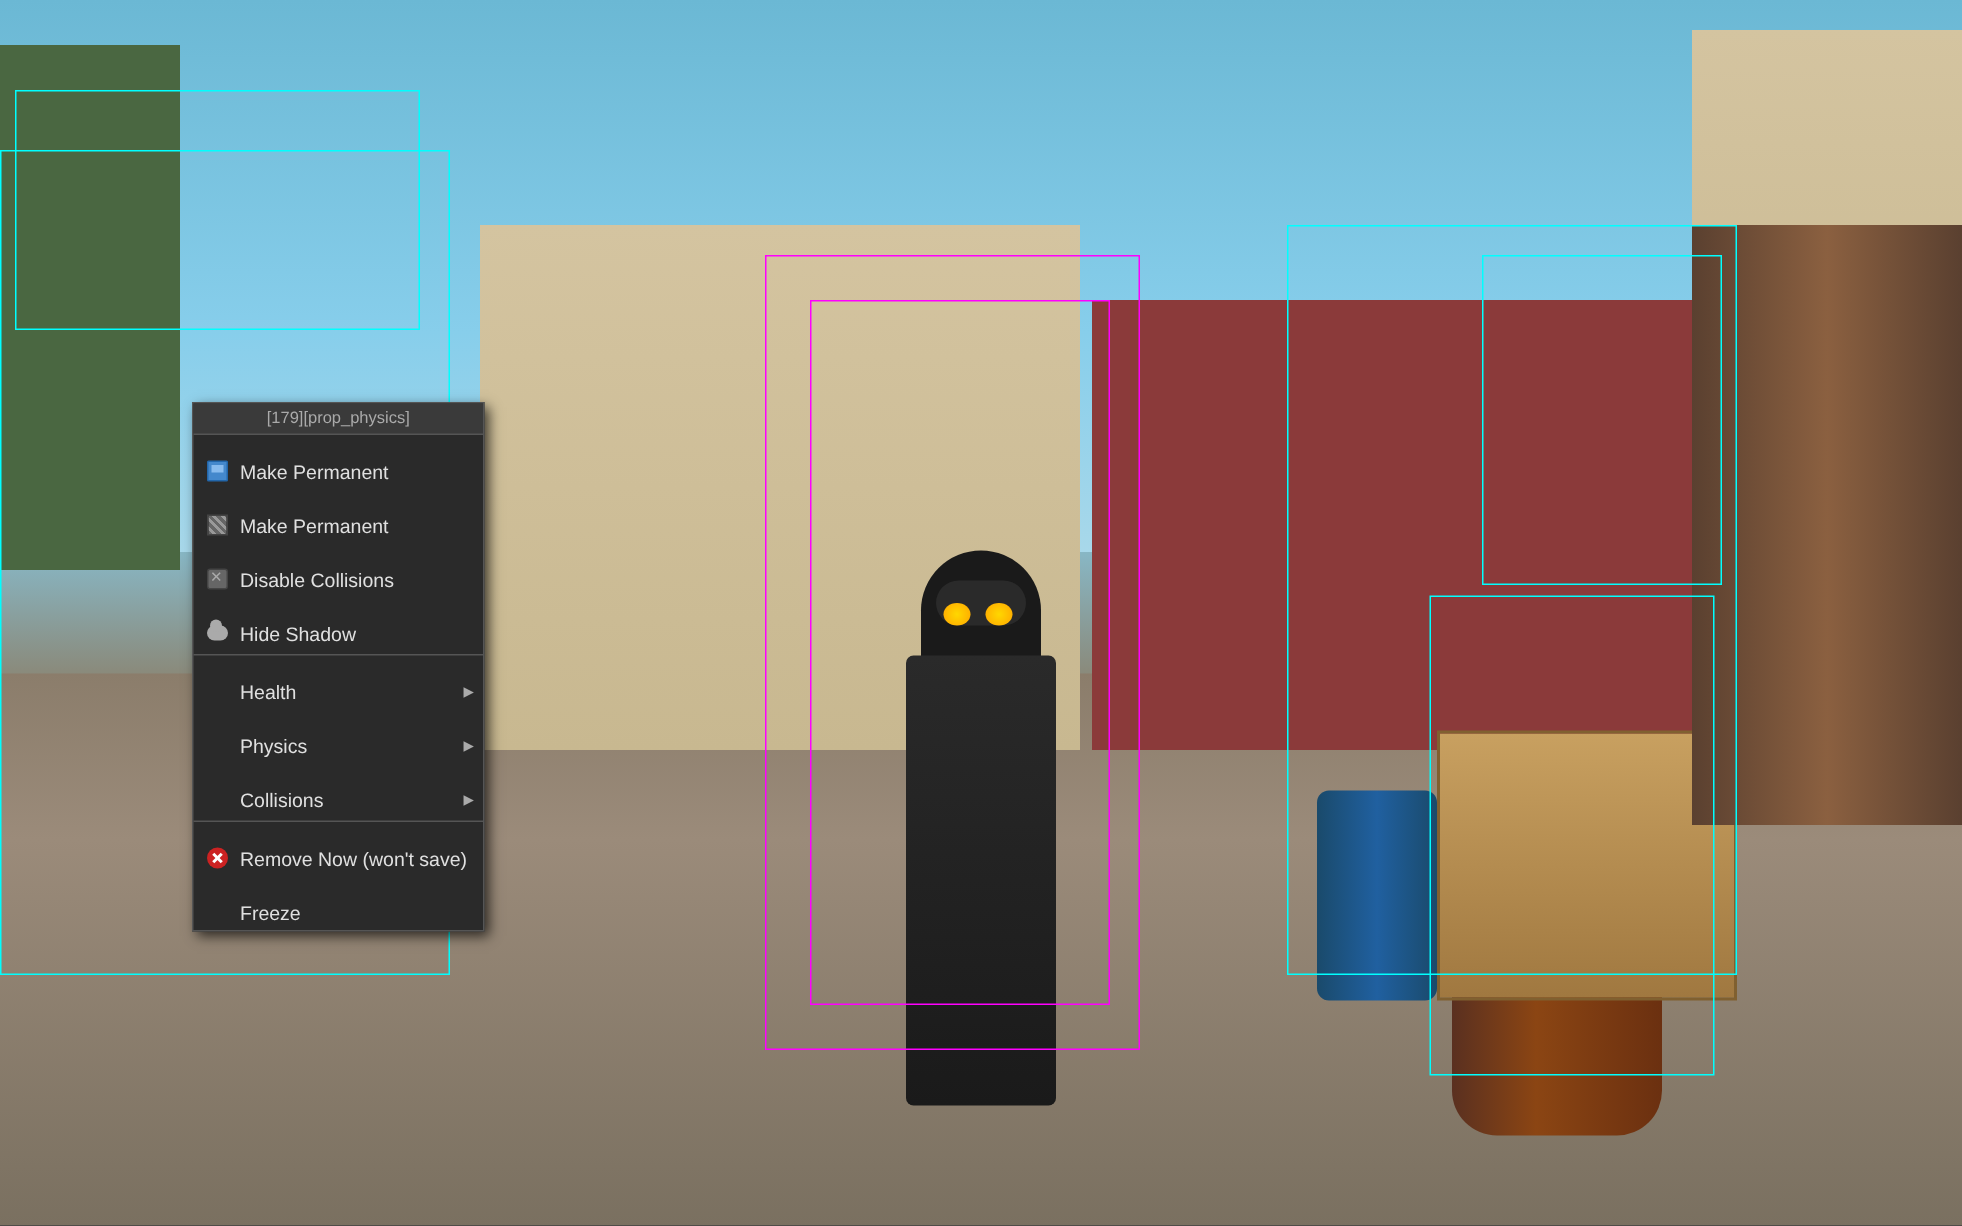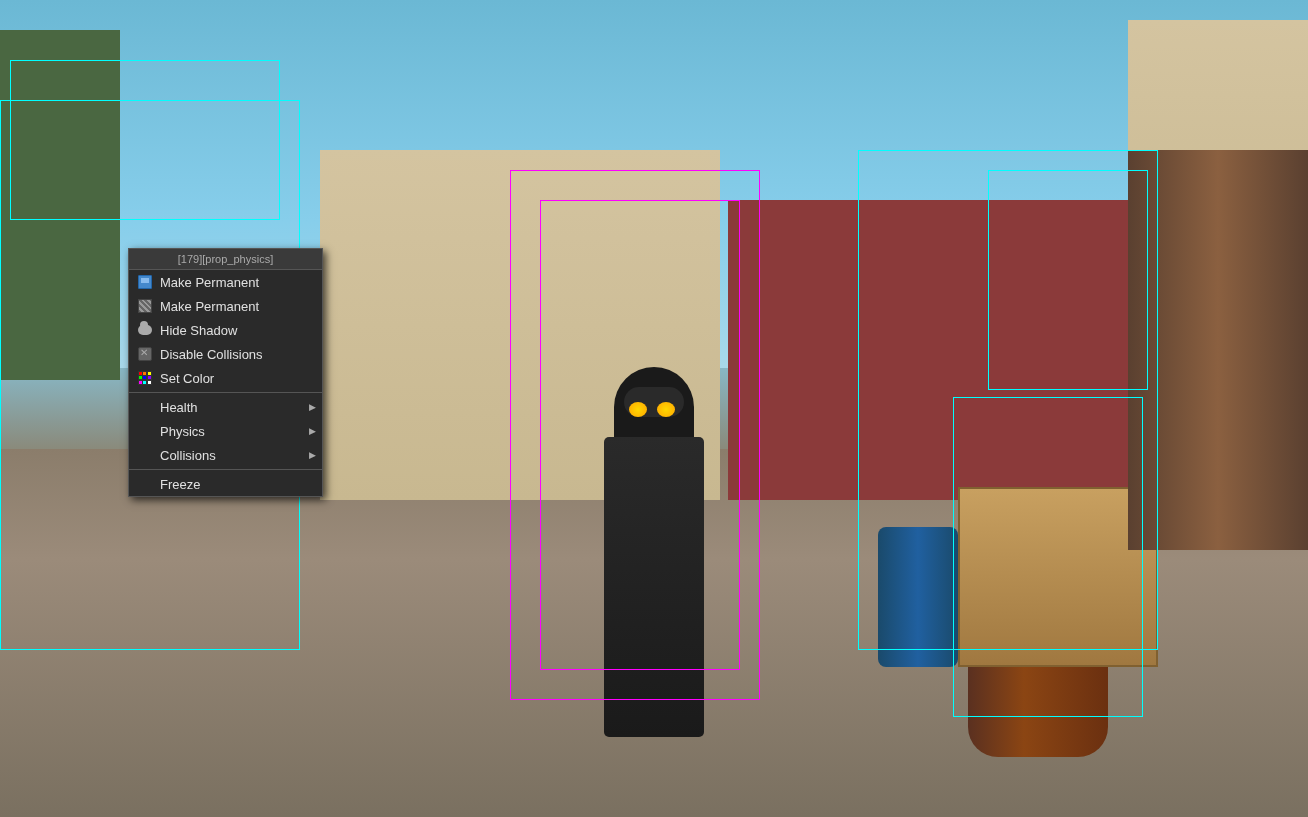--- a/index.html
+++ b/index.html
@@ -183,21 +183,21 @@
     .wf-left-small { top: 60px; left: 10px; width: 270px; height: 160px; }
     .wf-center { top: 170px; left: 510px; width: 250px; height: 530px; }
     .wf-center-inner { top: 200px; left: 540px; width: 200px; height: 470px; }
     .wf-right-large { top: 150px; right: 150px; width: 300px; height: 500px; }
     .wf-right-small { top: 170px; right: 160px; width: 160px; height: 220px; }
     .wf-barrel { bottom: 100px; right: 165px; width: 190px; height: 320px; }
 
     
     #context-menu {
       position: absolute;
-      top: 248px;
+      top: 268px;
       left: 128px;
       width: 195px;
       background: #2a2a2a;
       border: 1px solid #555;
       box-shadow: 3px 3px 8px rgba(0,0,0,0.7);
       z-index: 100;
     }
 
     .menu-header {
       background: #3a3a3a;
@@ -209,20 +209,21 @@
     }
 
     .menu-item {
       display: flex;
       align-items: center;
       padding: 4px 8px;
       color: #e0e0e0;
       cursor: pointer;
       gap: 7px;
       position: relative;
+      margin-top: 12px;
     }
 
     .menu-item.has-submenu::after {
       content: '▶';
       position: absolute;
       right: 6px;
       font-size: 9px;
       color: #aaa;
     }
 
@@ -402,67 +403,57 @@
 
     <div class="menu-item">
       <div class="menu-icon">
         <div class="icon-striped"></div>
       </div>
       <span>Make Permanent</span>
     </div>
 
     <div class="menu-item">
       <div class="menu-icon">
+        <div class="icon-collision"></div>
+      </div>
+      <span>Disable Collisions</span>
+    </div>
+
+    <div class="menu-item">
+      <div class="menu-icon">
         <div class="icon-cloud"></div>
       </div>
       <span>Hide Shadow</span>
     </div>
 
-    <div class="menu-item">
-      <div class="menu-icon">
-        <div class="icon-collision"></div>
-      </div>
-      <span>Disable Collisions</span>
-    </div>
-
-    <div class="menu-item">
-      <div class="menu-icon">
-        <div class="icon-color-grid">
-          <div class="color-cell" style="background:#FF0000"></div>
-          <div class="color-cell" style="background:#FF7700"></div>
-          <div class="color-cell" style="background:#FFFF00"></div>
-          <div class="color-cell" style="background:#00FF00"></div>
-          <div class="color-cell" style="background:#0000FF"></div>
-          <div class="color-cell" style="background:#8B00FF"></div>
-          <div class="color-cell" style="background:#FF00FF"></div>
-          <div class="color-cell" style="background:#00FFFF"></div>
-          <div class="color-cell" style="background:#FFFFFF"></div>
-        </div>
-      </div>
-      <span>Set Color</span>
-    </div>
 
     <div class="menu-separator"></div>
 
     <div class="menu-item has-submenu">
       <div class="menu-icon"></div>
       <span>Health</span>
     </div>
 
     <div class="menu-item has-submenu">
       <div class="menu-icon"></div>
       <span>Physics</span>
     </div>
 
     <div class="menu-item has-submenu">
       <div class="menu-icon"></div>
       <span>Collisions</span>
     </div>
 
     <div class="menu-separator"></div>
 
+    <div class="menu-item">
+      <div class="menu-icon">
+        <div class="icon-remove"></div>
+      </div>
+      <span>Remove Now (won't save)</span>
+    </div>
 
     <div class="menu-item">
       <div class="menu-icon"></div>
       <span>Freeze</span>
     </div>
   </div>
 </div>
 
 </body></html>

